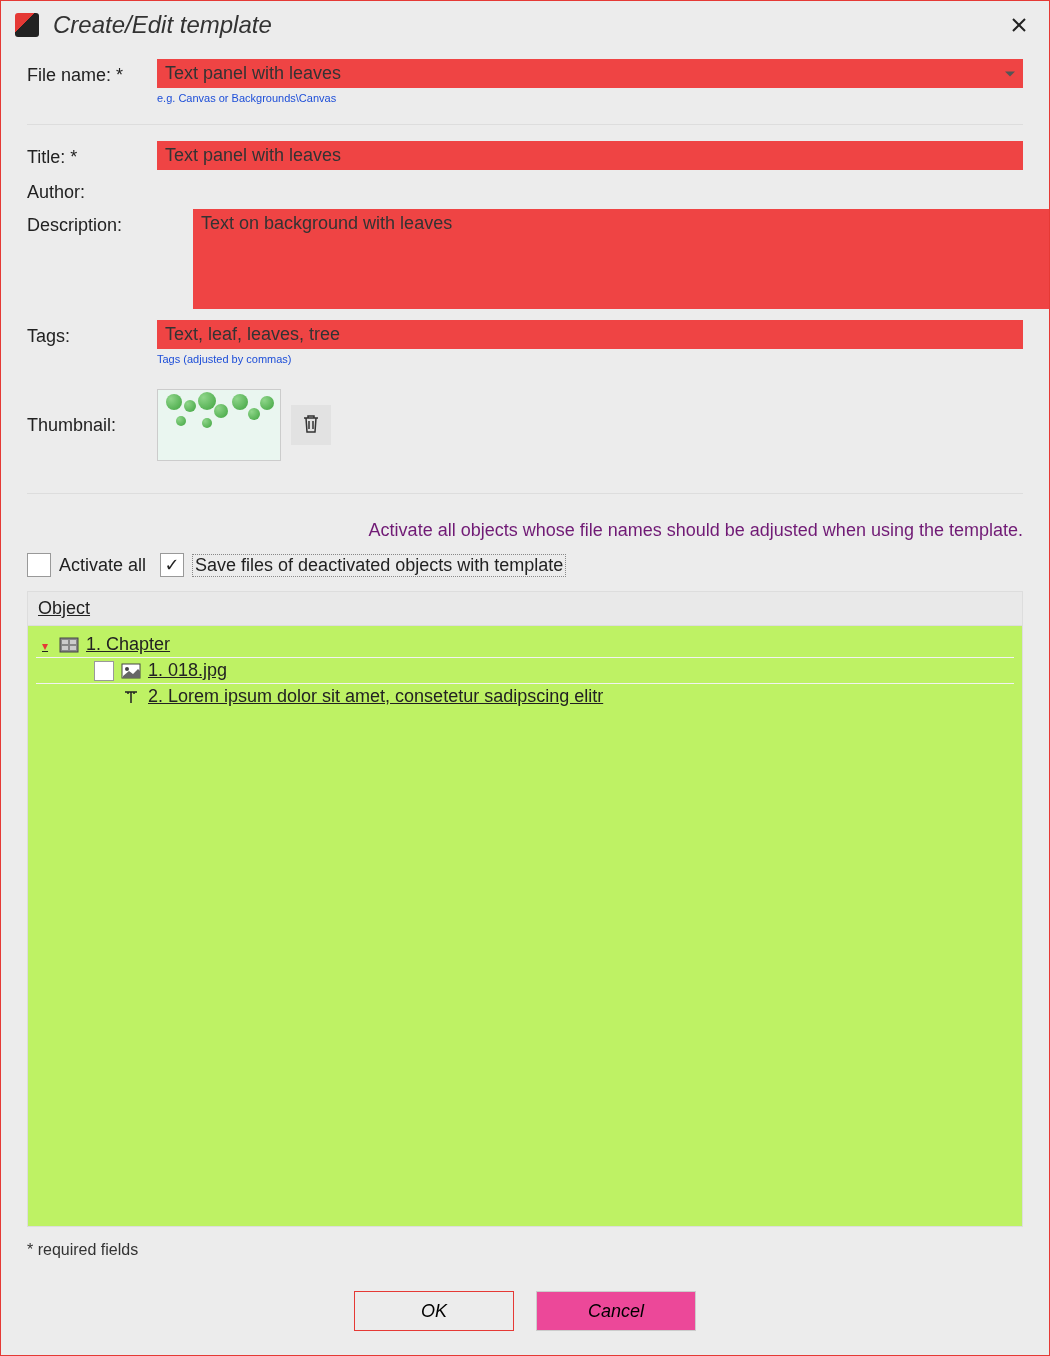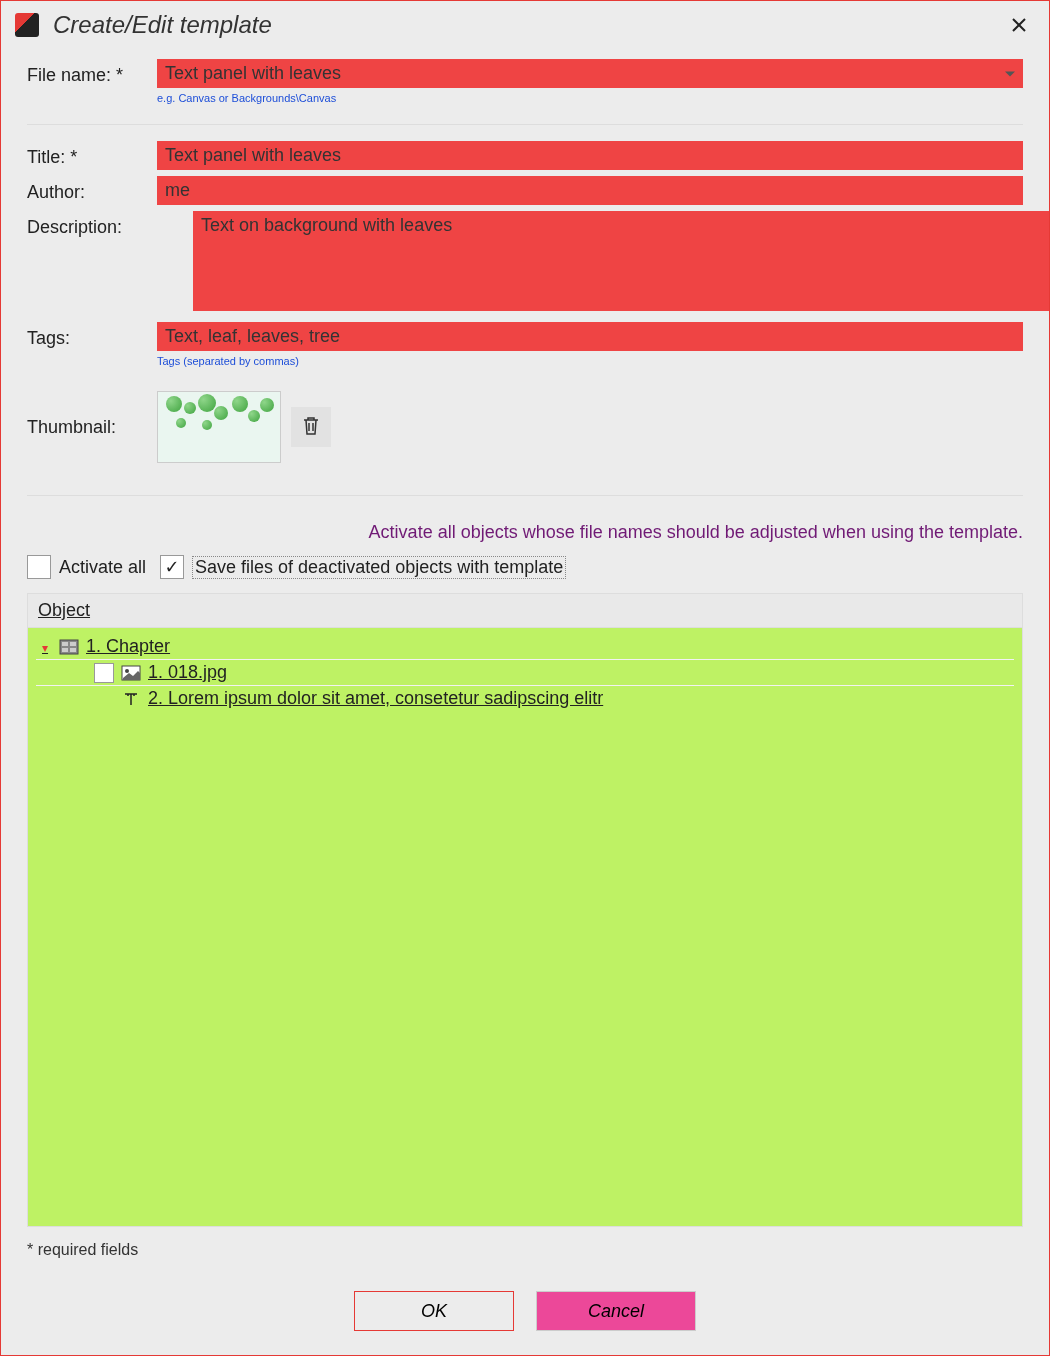--- a/index.html
+++ b/index.html
@@ -242,37 +242,34 @@
 
     <div class="form-row">
       <div class="label-col">Title: *</div>
       <div class="field-col">
         <input type="text" value="Text panel with leaves" style="">
       </div>
     </div>
 
     <div class="form-row">
       <div class="label-col">Author:</div>
-      <div class="field-col">
-        <input type="text" value="me" style="">
-      </div>
     </div>
 
     <div class="form-row">
       <div class="label-col">Description:</div>
       <div class="field-col">
         <textarea style="">Text on background with leaves</textarea>
       </div>
     </div>
 
     <div class="form-row">
       <div class="label-col">Tags:</div>
       <div class="field-col">
         <input type="text" value="Text, leaf, leaves, tree" style="">
-        <div class="hint">Tags (separated by commas)</div>
+        <div class="hint">Tags (adjusted by commas)</div>
       </div>
     </div>
 
     <div class="form-row thumb-row" style="margin-top:18px;">
       <div class="label-col" style="padding-top:0;">Thumbnail:</div>
       <div class="field-col" style="display:flex;align-items:center;">
         <div class="thumb-preview">
           <div class="leaf" style="width:16px;height:16px;top:4px;left:8px;"></div>
           <div class="leaf" style="width:12px;height:12px;top:10px;left:26px;"></div>
           <div class="leaf" style="width:18px;height:18px;top:2px;left:40px;"></div>

